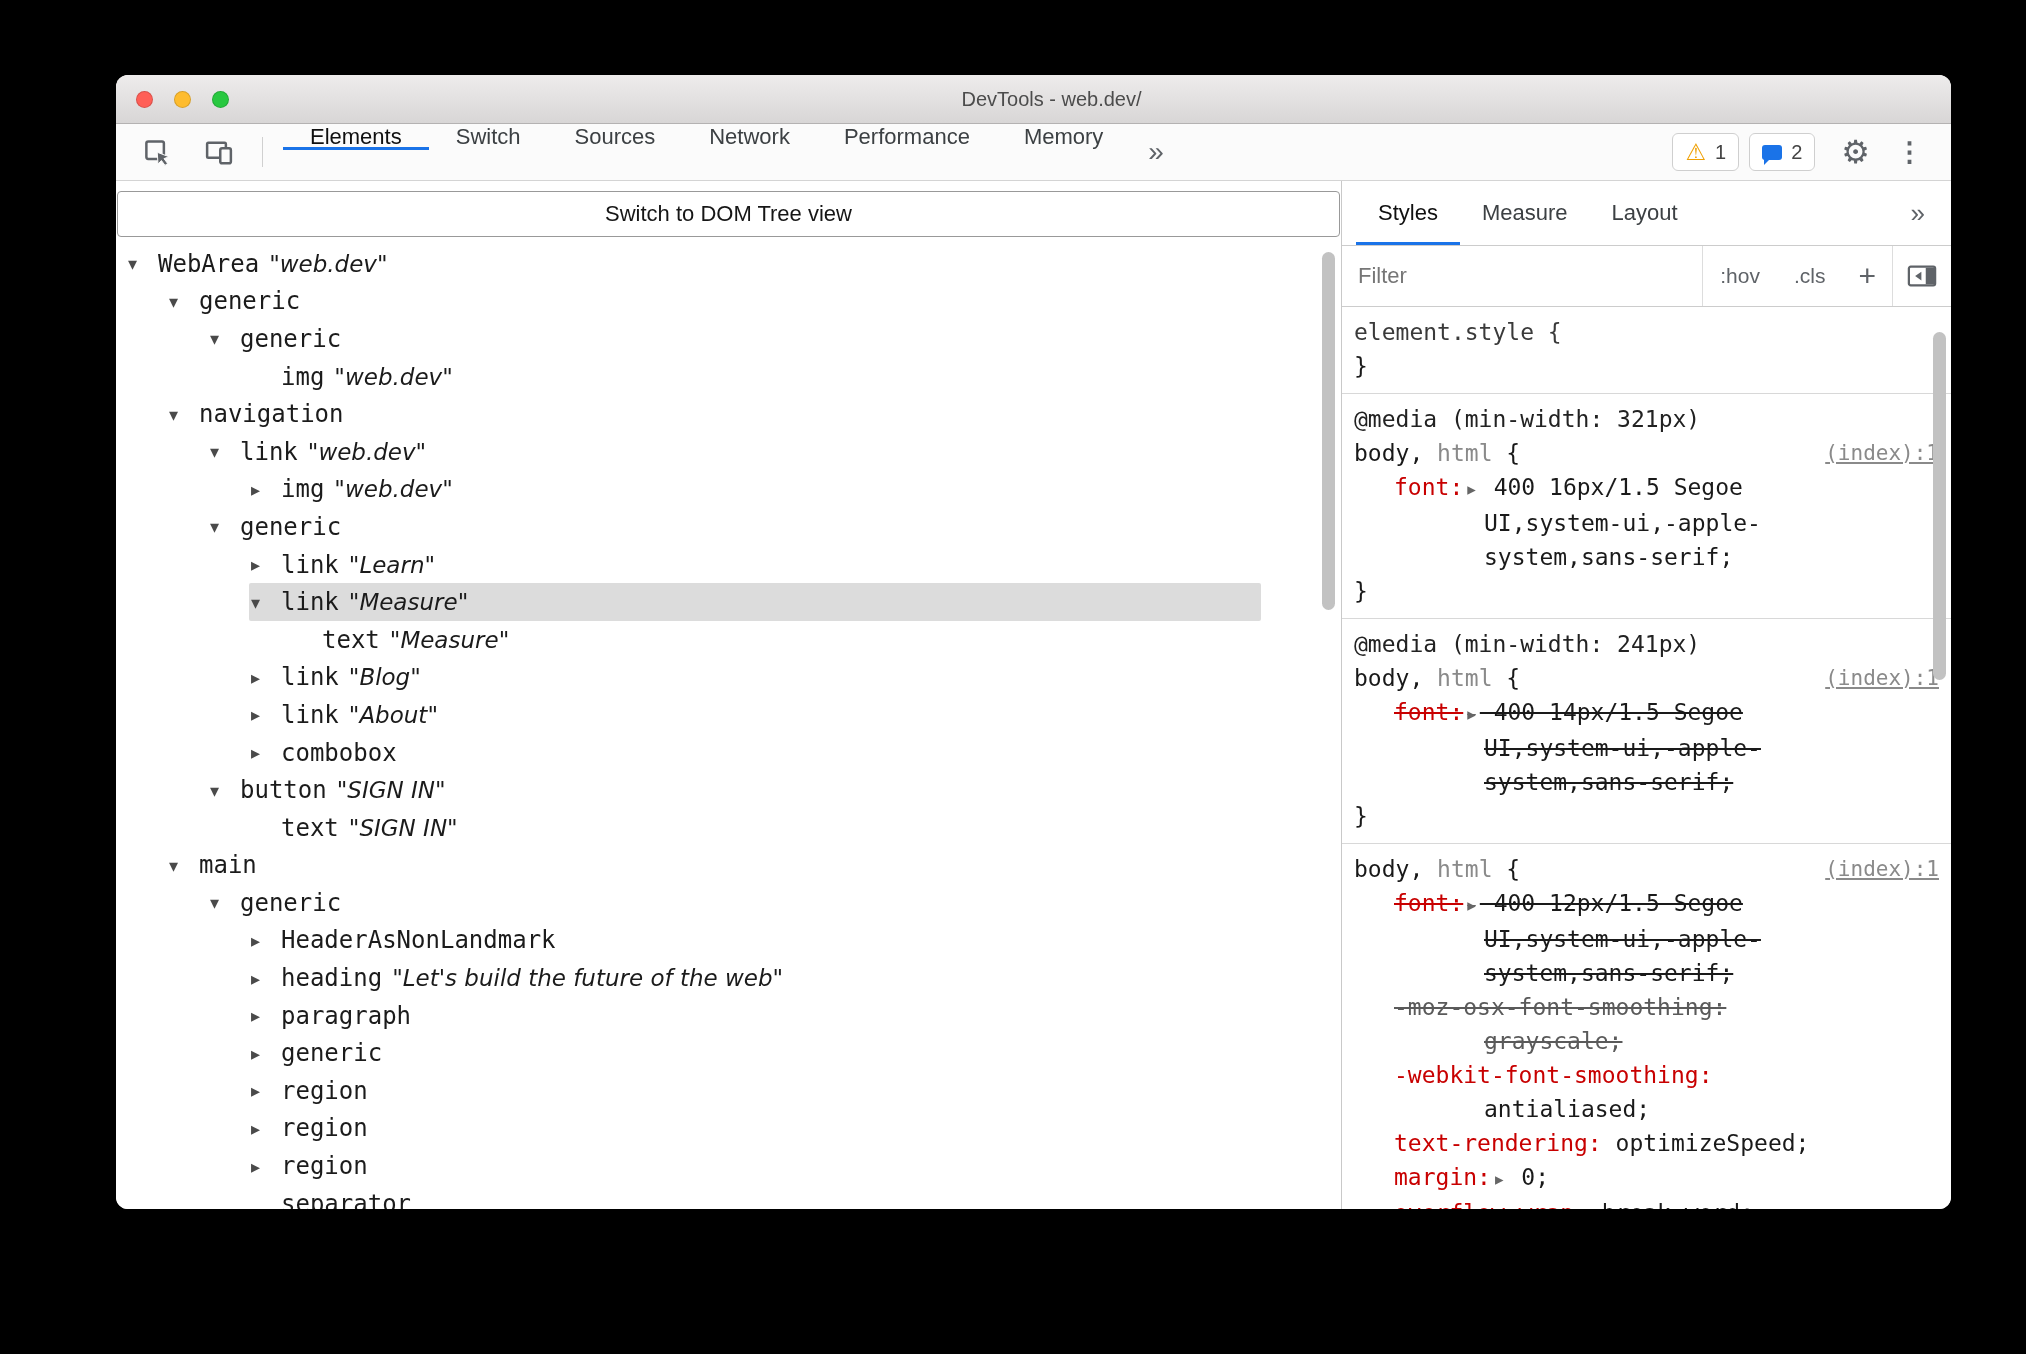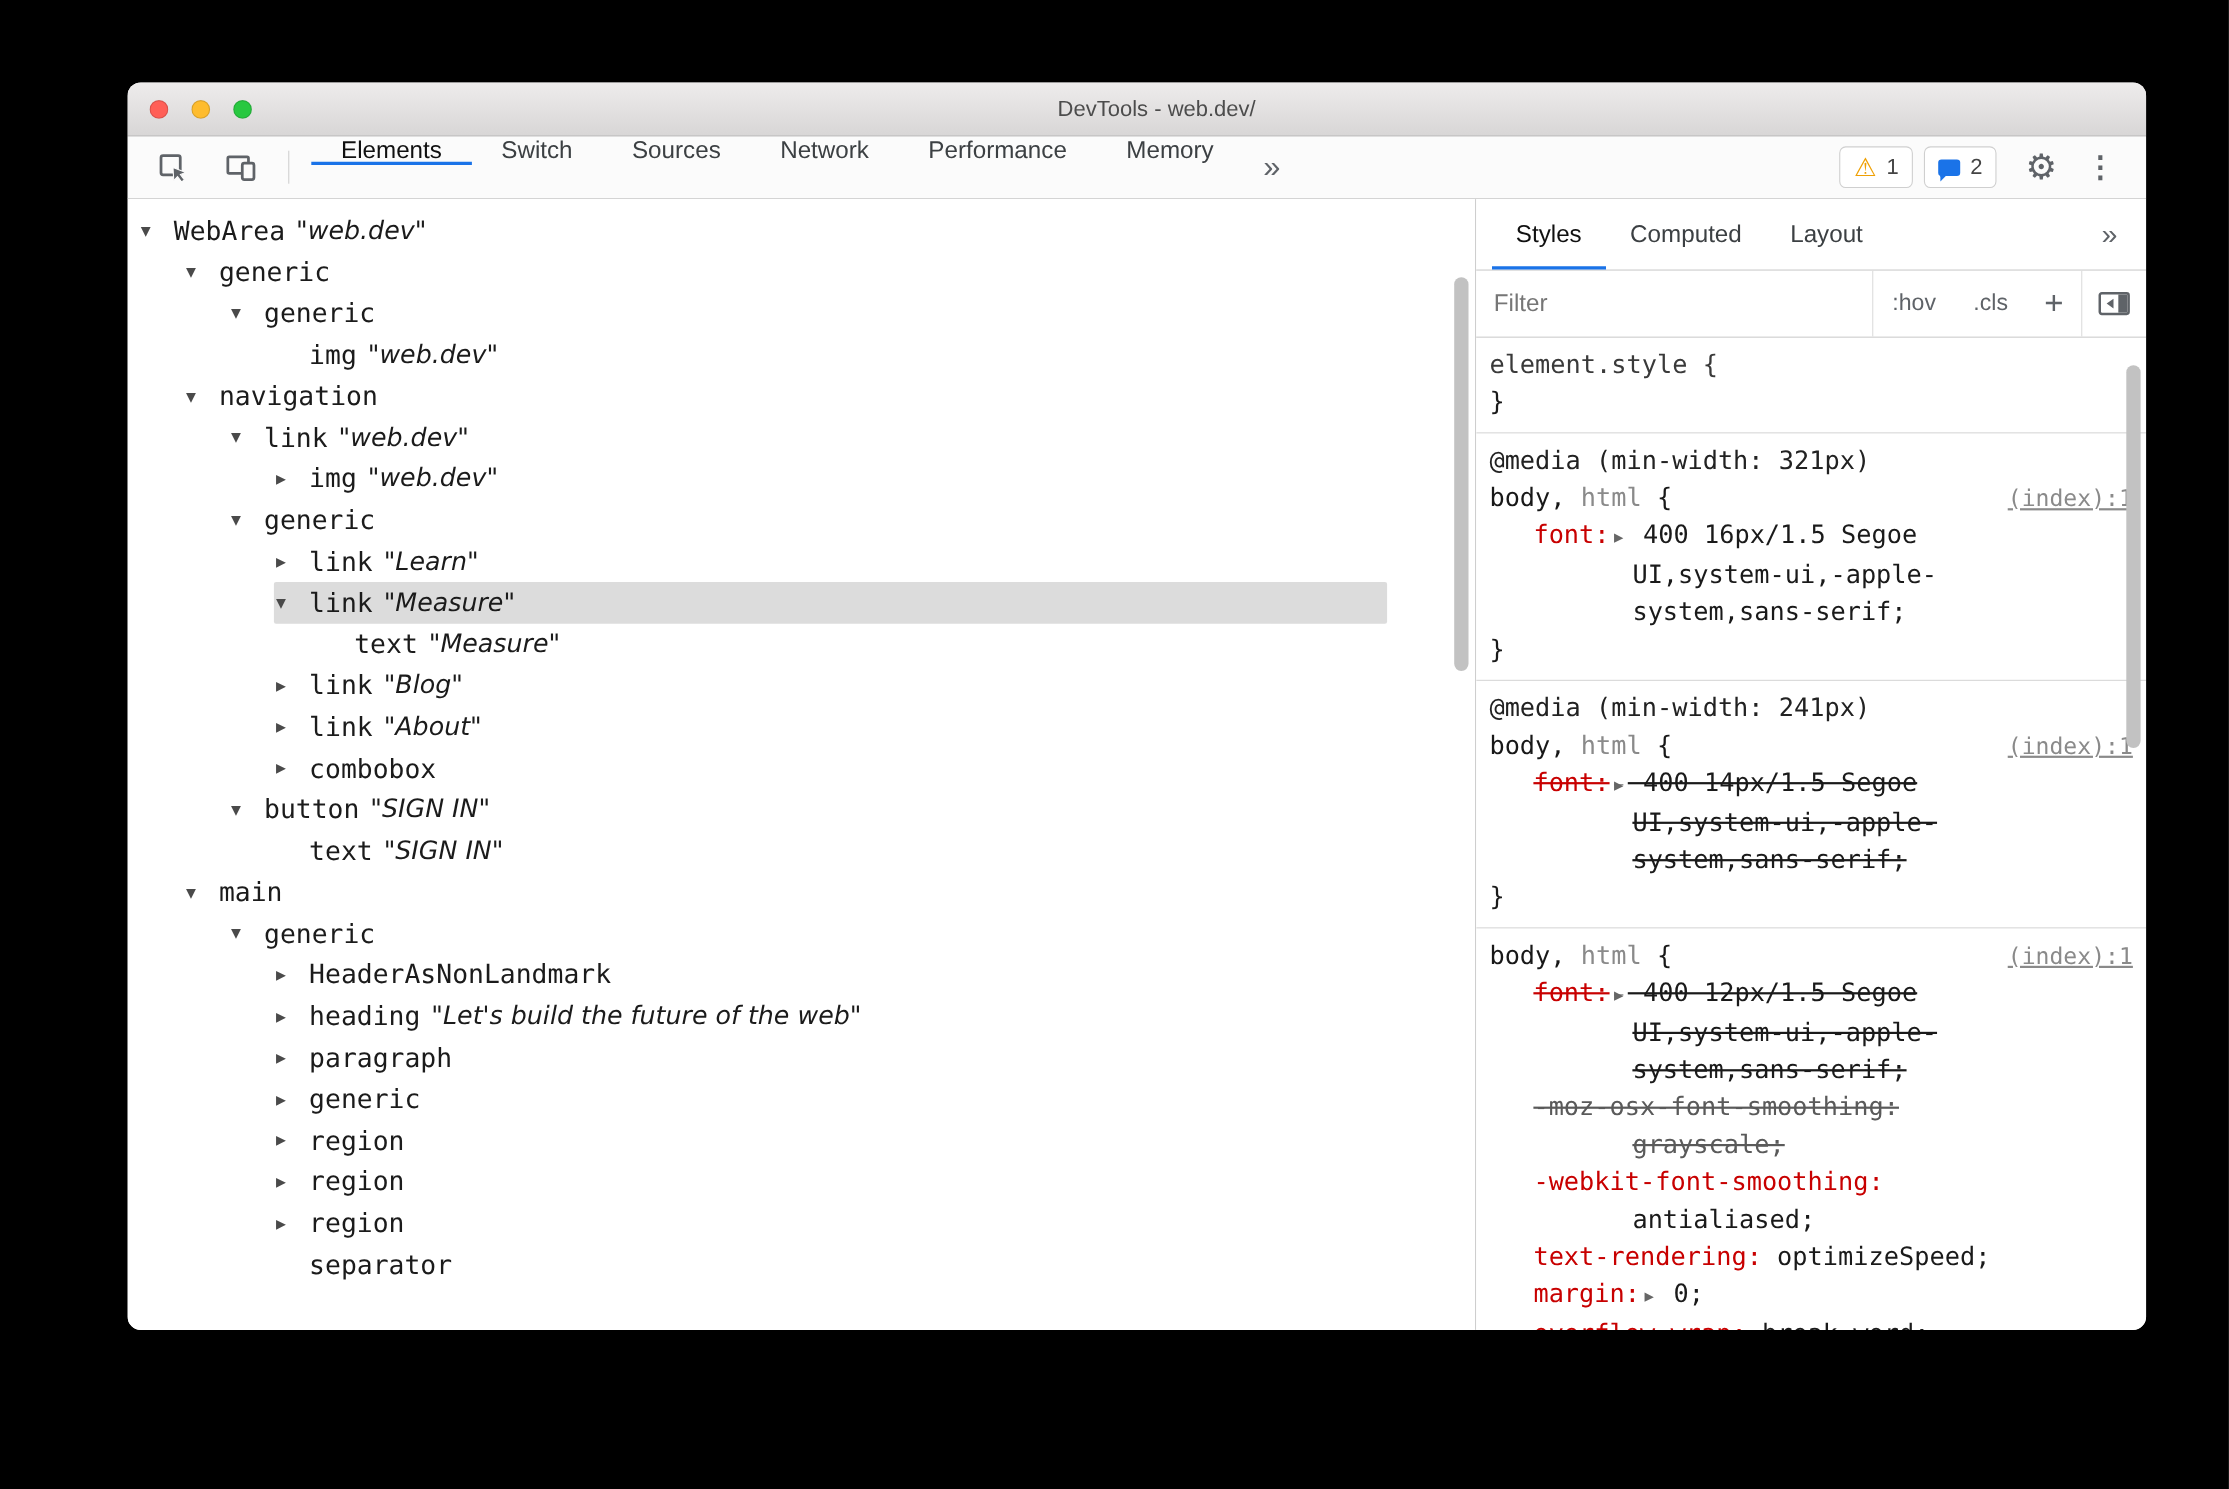--- a/index.html
+++ b/index.html
@@ -139,20 +139,21 @@
           </div>
         </div>
         <div class="gear">⚙</div>
         <div class="dots">⋮</div>
       </div>
     </div>
 
     <div class="main">
 
       <div class="left-pane">
+        <button class="switch-bar">Switch to DOM Tree view</button>
         <div id="tree" class="tree">
             <div class="tree-row" style="padding-left: 10px;">
               <span class="row-inner">
                 <span class="arrow">▾</span>
                 <span class="role">WebArea</span>
                 <span class="aname">"web.dev"</span>
               </span>
             </div>
             <div class="tree-row" style="padding-left: 51px;">
               <span class="row-inner">
@@ -316,21 +317,21 @@
               </span>
             </div>
           </div>
         <div class="scroll-thumb-left"></div>
       </div>
 
       <div class="right-pane">
         <div class="side-tabs">
           <div id="side-tabs-inner">
               <div class="side-tab active">Styles</div>
-              <div class="side-tab">Computed</div>
+              <div class="side-tab">Measure</div>
               <div class="side-tab">Layout</div>
             </div>
           <div class="side-more">»</div>
         </div>
         <div class="filter-row">
           <input class="filter-input" placeholder="Filter" style="">
           <span class="fr-sep"></span>
           <span class="fr-btn">:hov</span>
           <span class="fr-btn">.cls</span>
           <span class="fr-plus">+</span>

